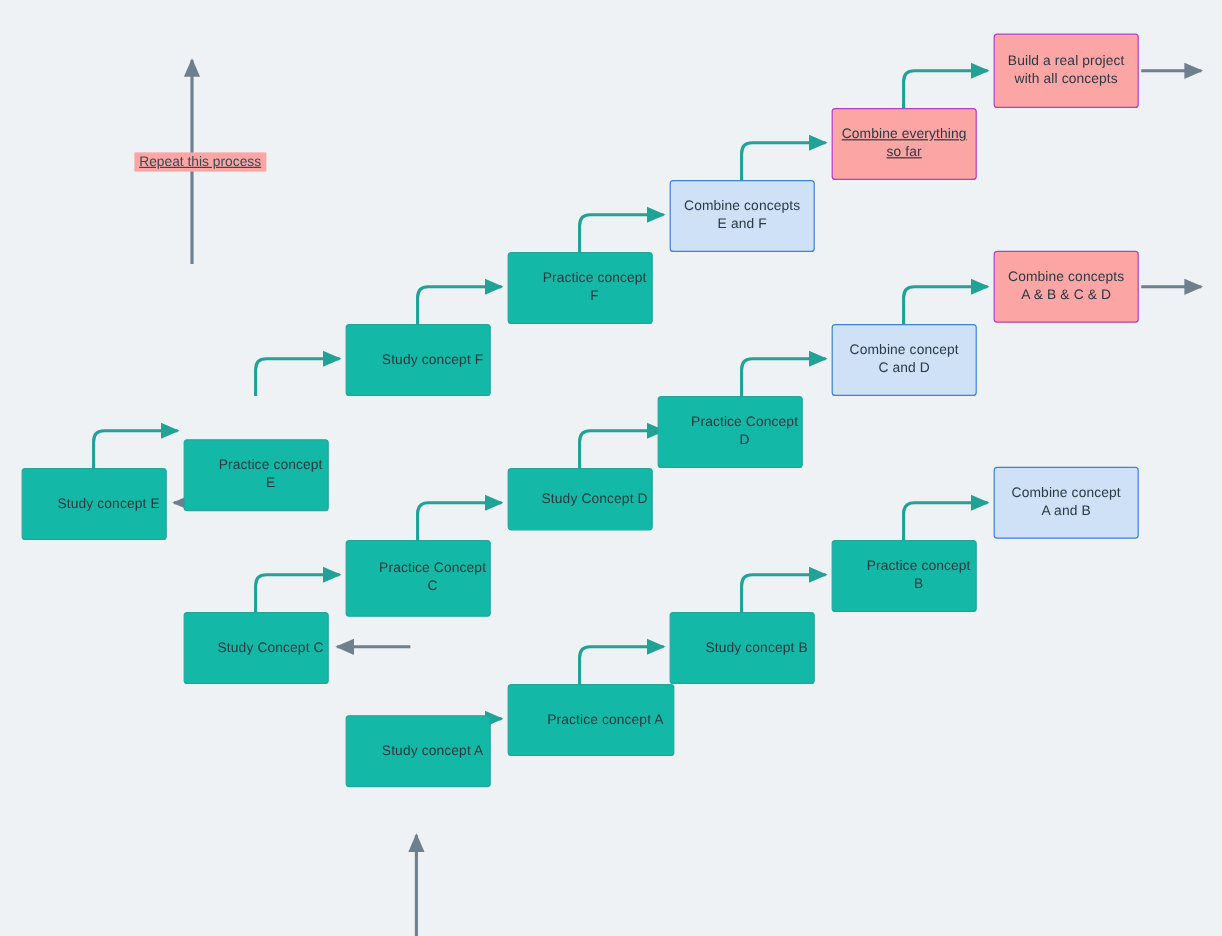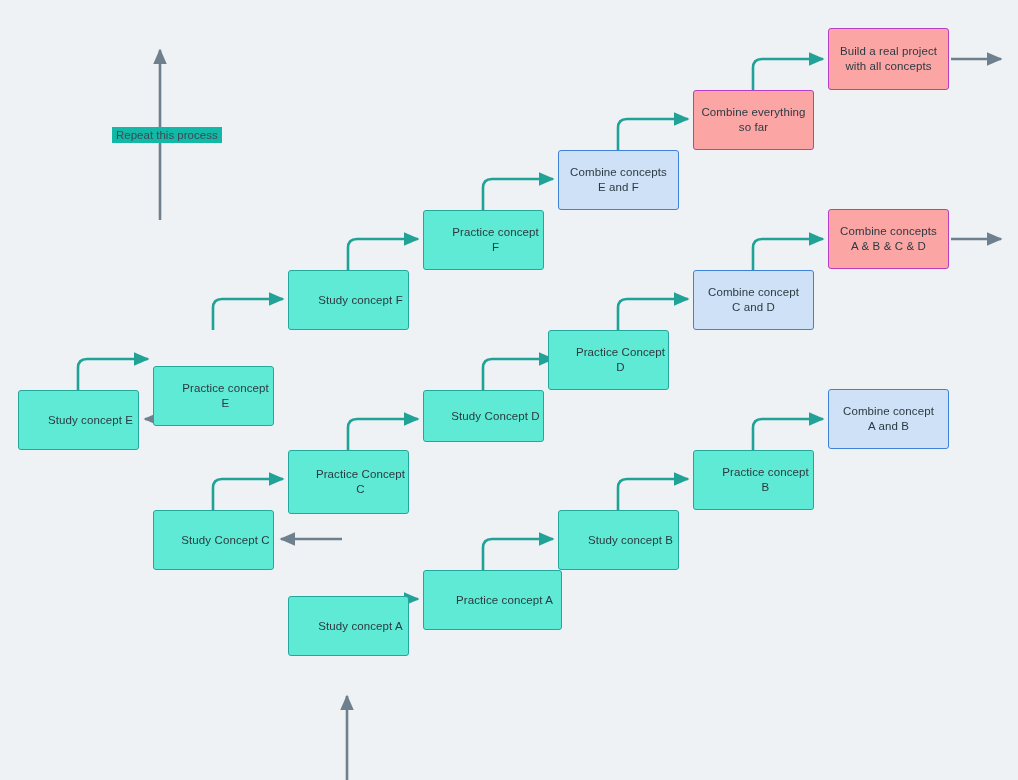--- a/index.html
+++ b/index.html
@@ -19,31 +19,32 @@
     display:flex;
     align-items:center;
     justify-content:center;
     text-align:center;
     font-size:11.5px;
     line-height:15px;
     color:#2b3a42;
     letter-spacing:.1px;
     white-space:pre-line;
   }
-  .node.teal{background:#5eead4;border:1.6px solid #23a79d;padding-left:24px;}
+  .node.teal{background:#14b8a6;border:1.6px solid #23a79d;padding-left:24px;}
   .node.blue{background:#cfe1f7;border:1.6px solid #3d82d8;}
   .node.pink{background:#fca5a5;border:1.6px solid #b53ec5;}
 
   .label-note{
     position:absolute;
     font-size:11.5px;
     color:#394a54;
-    background:#14b8a6;
+    background:#fca5a5;
     padding:2px 4px;
     white-space:nowrap;
+    text-decoration:underline;
   }
 </style>
 </head>
 <body>
 
 <div id="canvas">
 
   <svg id="edges" viewBox="0 0 1018 780">
     <defs>
       <marker id="ah-teal" markerWidth="7" markerHeight="7" refX="5.4" refY="3" orient="auto" markerUnits="strokeWidth">
@@ -82,21 +83,21 @@
       <path d="M951,59 L1001,59"></path>
       <path d="M951,239 L1001,239"></path>
     </g>
   </svg>
 
   <div class="label-note" style="left:112px;top:127px;">Repeat this process</div>
 
   <div id="nodes">
       <div class="node pink" style="left: 828px; top: 28px; width: 121px; height: 62px;">Build a real project
 with all concepts</div>
-      <div class="node pink" style="left: 693px; top: 90px; width: 121px; height: 60px;">Combine everything
+      <div class="node pink" style="left: 693px; top: 90px; width: 121px; height: 60px; text-decoration: underline;">Combine everything
 so far</div>
       <div class="node blue" style="left: 558px; top: 150px; width: 121px; height: 60px;">Combine concepts
 E and F</div>
       <div class="node teal" style="left: 423px; top: 210px; width: 121px; height: 60px;">Practice concept F</div>
       <div class="node pink" style="left: 828px; top: 209px; width: 121px; height: 60px;">Combine concepts
 A &amp; B &amp; C &amp; D</div>
       <div class="node teal" style="left: 288px; top: 270px; width: 121px; height: 60px;">Study concept F</div>
       <div class="node blue" style="left: 693px; top: 270px; width: 121px; height: 60px;">Combine concept
 C and D</div>
       <div class="node teal" style="left: 153px; top: 330px; width: 121px; height: 60px; margin-top: 36px;">Practice concept E</div>

